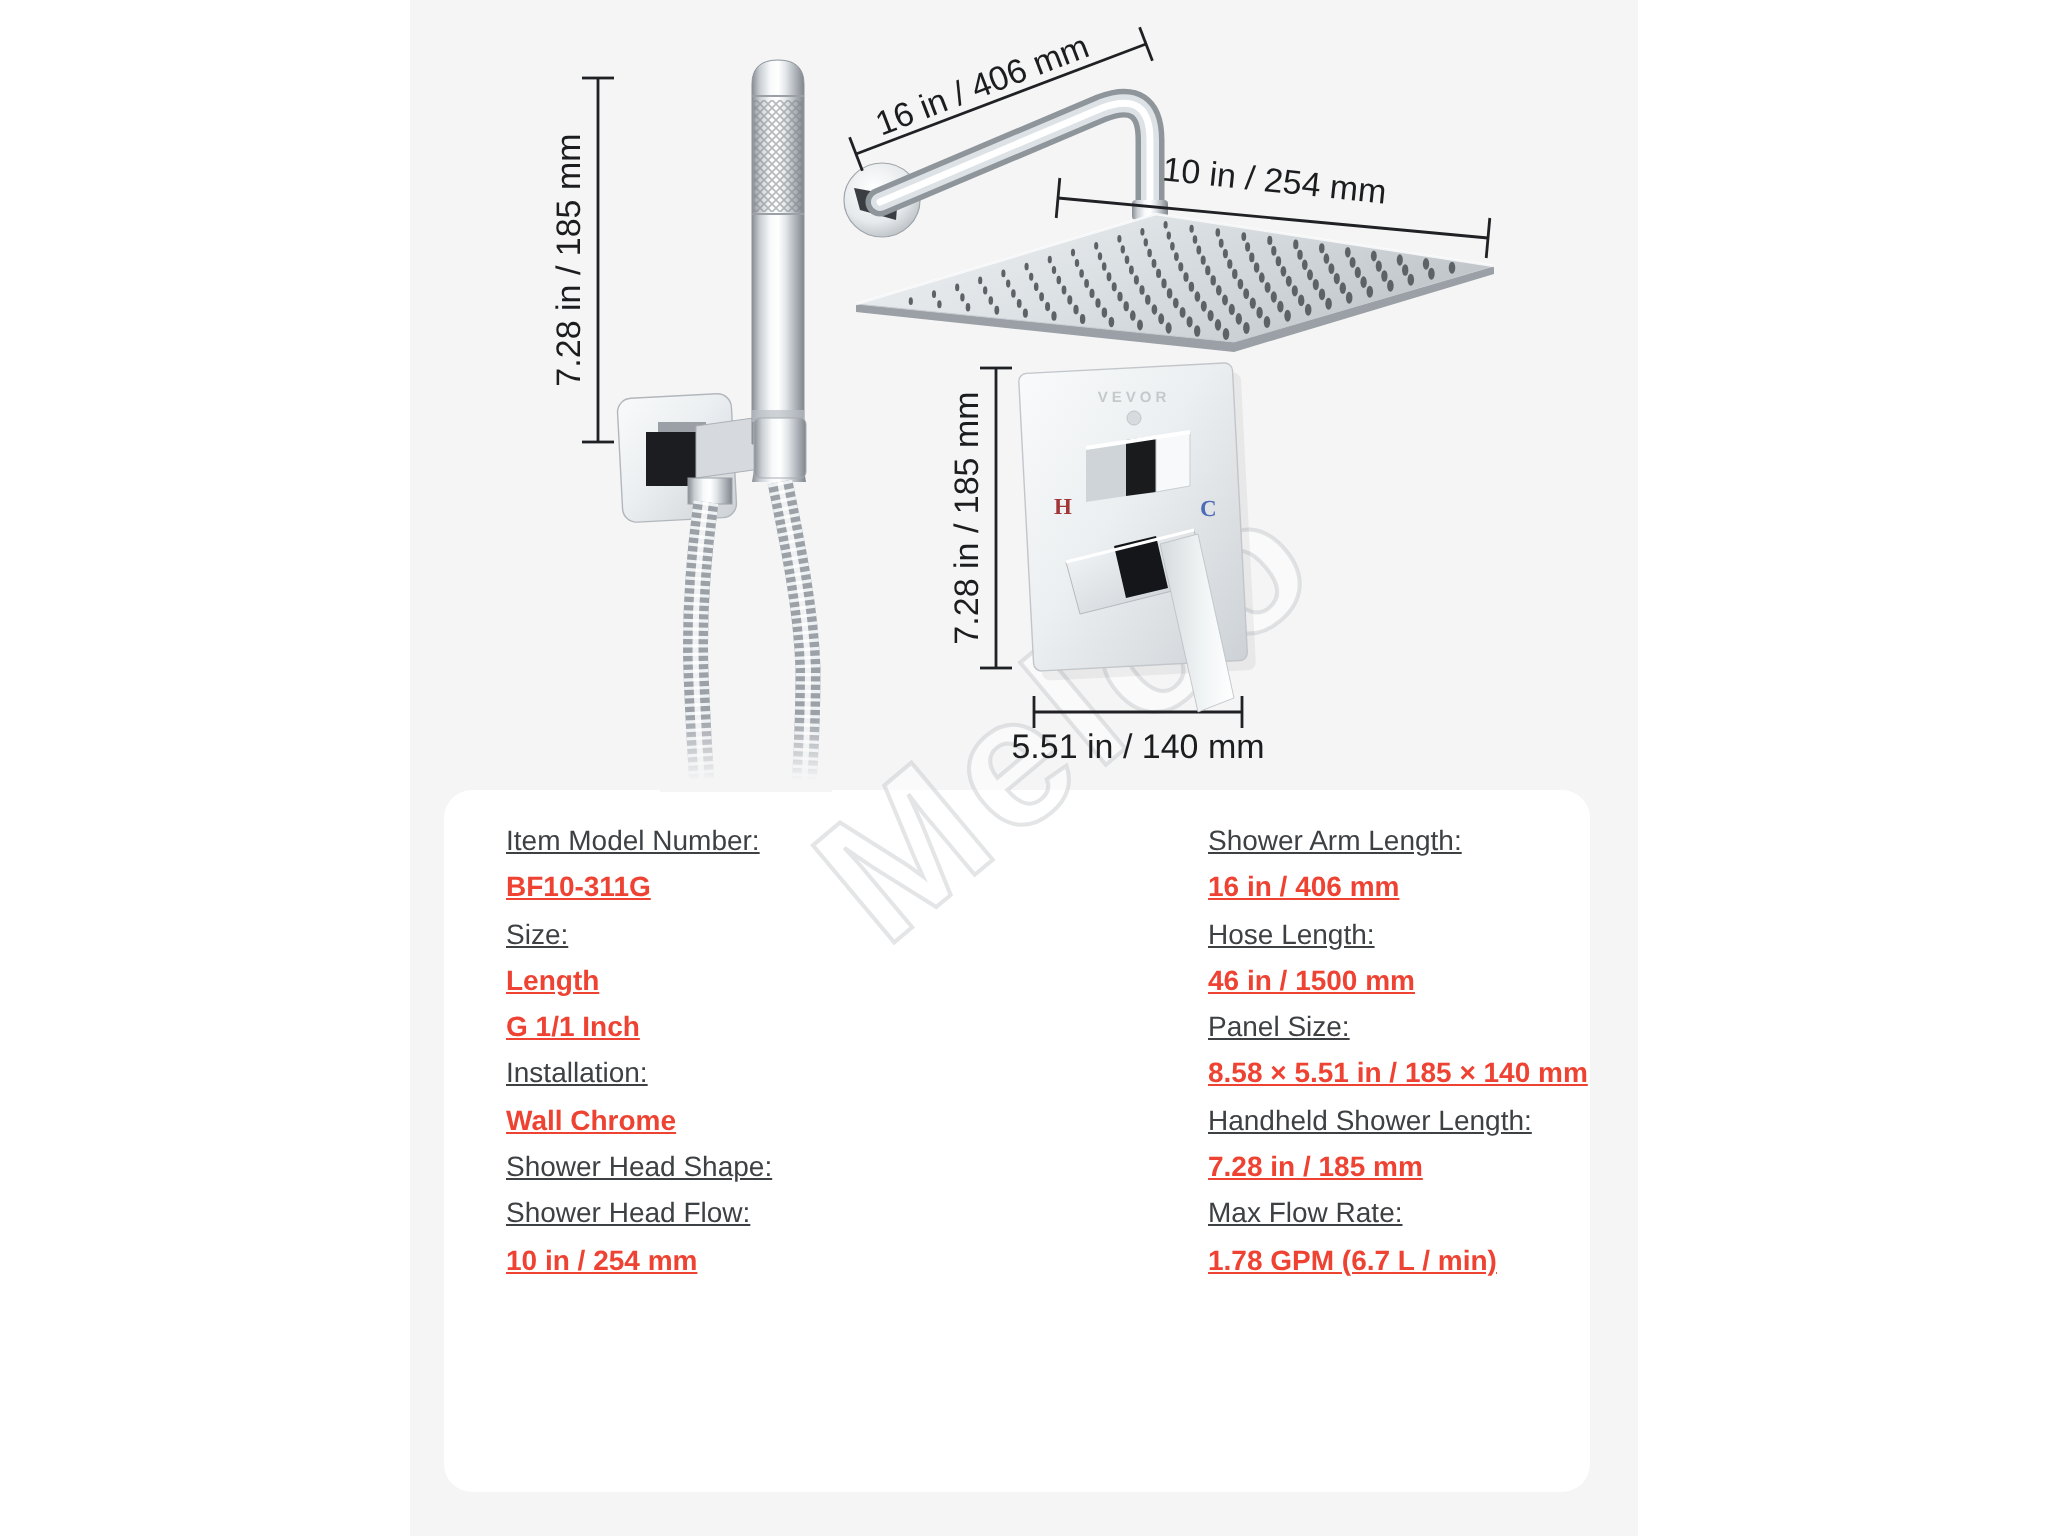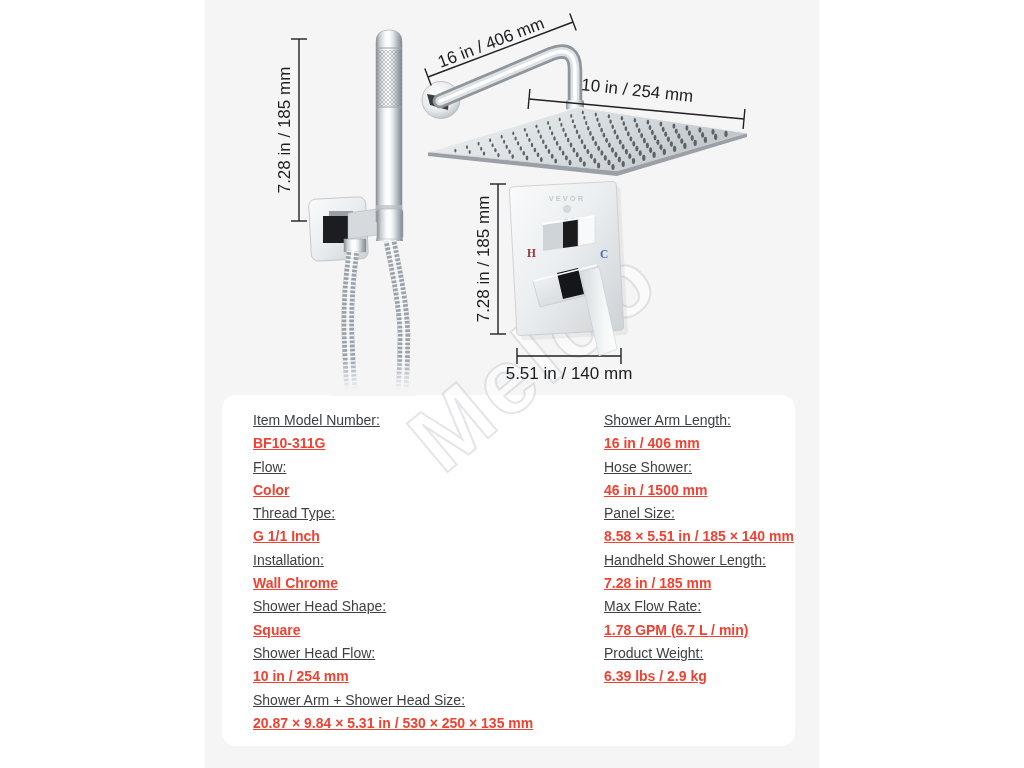--- a/index.html
+++ b/index.html
@@ -35,79 +35,69 @@
   <div class="stage"></div>
 
   <div class="spec-card">
     <div class="spec-col left" id="spec-col-left">
   <div>
     <div class="spec-label">Item Model Number:</div>
     <div class="spec-value">BF10-311G</div>
   </div>
 
   <div>
-    <div class="spec-label">Flow:</div>
-    <div class="spec-value">Color</div>
-  </div>
-
-  <div>
-    <div class="spec-label">Thread Type:</div>
+    <div class="spec-label">Size:</div>
+    <div class="spec-value">Length</div>
+  </div>
+
+  <div>
     <div class="spec-value">G 1/1 Inch</div>
   </div>
 
   <div>
     <div class="spec-label">Installation:</div>
     <div class="spec-value">Wall Chrome</div>
   </div>
 
   <div>
     <div class="spec-label">Shower Head Shape:</div>
-    <div class="spec-value">Square</div>
   </div>
 
   <div>
     <div class="spec-label">Shower Head Flow:</div>
     <div class="spec-value">10 in / 254 mm</div>
   </div>
 
-  <div>
-    <div class="spec-label">Shower Arm + Shower Head Size:</div>
-    <div class="spec-value">20.87 × 9.84 × 5.31 in / 530 × 250 × 135 mm</div>
-  </div>
 </div>
     <div class="spec-col right" id="spec-col-right">
   <div>
     <div class="spec-label">Shower Arm Length:</div>
     <div class="spec-value">16 in / 406 mm</div>
   </div>
 
   <div>
-    <div class="spec-label">Hose Shower:</div>
+    <div class="spec-label">Hose Length:</div>
     <div class="spec-value">46 in / 1500 mm</div>
   </div>
 
   <div>
     <div class="spec-label">Panel Size:</div>
     <div class="spec-value">8.58 × 5.51 in / 185 × 140 mm</div>
   </div>
 
   <div>
     <div class="spec-label">Handheld Shower Length:</div>
     <div class="spec-value">7.28 in / 185 mm</div>
   </div>
 
   <div>
     <div class="spec-label">Max Flow Rate:</div>
     <div class="spec-value">1.78 GPM (6.7 L / min)</div>
   </div>
 
-  <div>
-    <div class="spec-label">Product Weight:</div>
-    <div class="spec-value">6.39 lbs / 2.9 kg</div>
-  </div>
 </div>
   </div>
 
   <div class="watermark">Meloo</div>
 
   <svg class="figure-svg" width="1024" height="768" viewBox="0 0 1024 768">
     <defs>
       <linearGradient id="chromeV" x1="0" y1="0" x2="1" y2="0">
         <stop offset="0" stop-color="#878d93"></stop>
           <stop offset="0.15" stop-color="#c9ced3"></stop>

